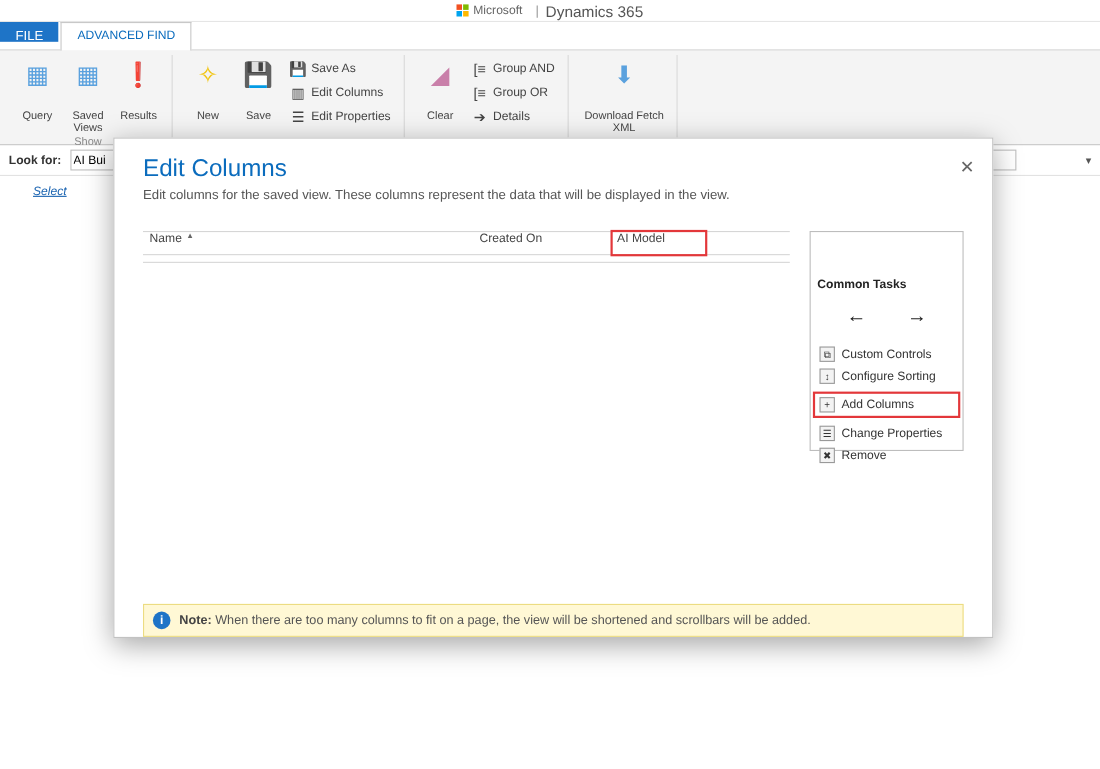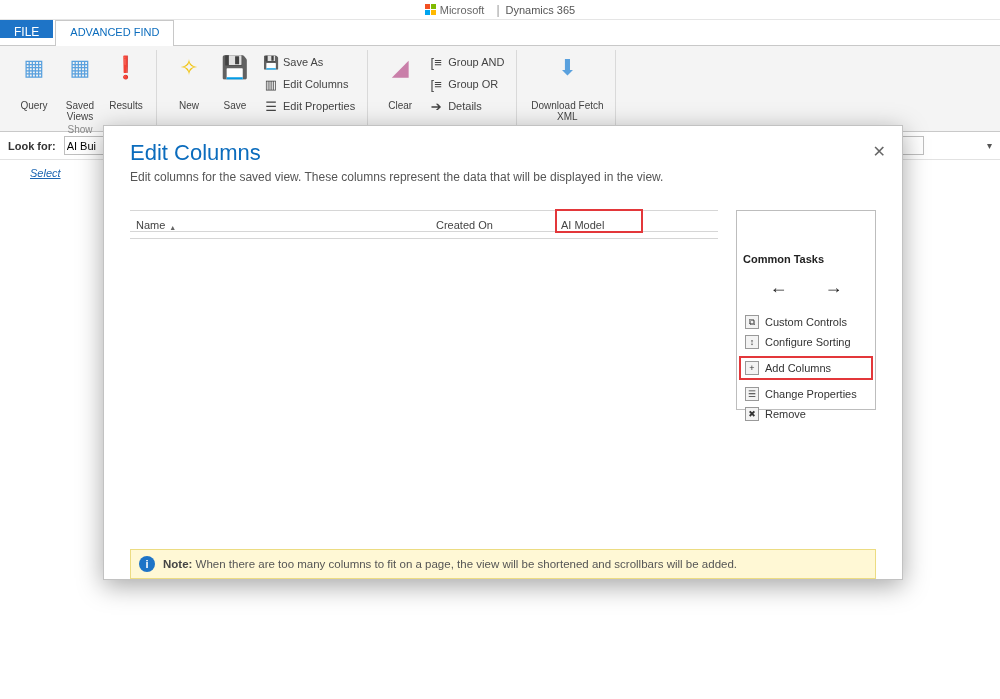--- a/index.html
+++ b/index.html
@@ -5,21 +5,21 @@
   * { box-sizing: border-box; margin: 0; padding: 0; }
   html, body { width: 1000px; height: 699px; font-family: "Segoe UI", Tahoma, sans-serif; font-size: 12px; background: #fff; overflow: hidden; }
   
   .topbar { height: 20px; width: 100%; background: #fff; display: flex; align-items: center; justify-content: center; border-bottom: 1px solid #e5e5e5; text-align: right; }
   .ms-logo { display: inline-flex; align-items: center; margin-right: 6px; }
   .ms-logo-grid { display: grid; grid-template-columns: 5px 5px; grid-template-rows: 5px 5px; gap: 1px; margin-right: 4px; }
   .ms-logo-grid span:nth-child(1){background:#f25022;} .ms-logo-grid span:nth-child(2){background:#7fba00;}
   .ms-logo-grid span:nth-child(3){background:#00a4ef;} .ms-logo-grid span:nth-child(4){background:#ffb900;}
   .topbar .pipe { color: #999; margin: 0 6px; }
   .topbar .brand { color:#666; font-size:11px; }
-  .topbar .product { color:#555; font-size:11px; }
+  .topbar .product { color:#555; font-size:14px; }
   
   .tabs-row { display:flex; height: 26px; background:#fff; border-bottom:1px solid #c8c8c8; }
   .file-tab { background:#1e74c7; color:#fff; padding:5px 14px 0; font-size:12px; height:18px; cursor:pointer; }
   .adv-tab { border:1px solid #c8c8c8; border-bottom:none; background:#fff; color:#0b6cbd; padding:5px 14px 0; font-size:11px; height:26px; margin-left:2px; cursor:pointer; }
   
   .ribbon { display:flex; align-items: stretch; background:#f4f4f4; border-bottom:1px solid #c9c9c9; height:86px; padding:4px 4px 0; gap:2px;}
   .ribbon-group { display:flex; flex-direction:column; align-items:center; border-right:1px solid #d9d9d9; padding:0 8px 0; }
   .ribbon-group-row { display:flex; gap:2px; }
   .ribbon-btn { display:flex; flex-direction:column; align-items:center; width:44px; padding:2px 2px 0; cursor:pointer; }
   .ribbon-btn .icon { width:32px; height:32px; display:flex; align-items:center; justify-content:center; font-size:22px; }
@@ -37,21 +37,21 @@
   
   .backdrop { position:absolute; inset:0; background:transparent; }
   .modal { position:absolute; left:103px; top:125px; width:800px; height:455px; background:#fff; box-shadow: 0 6px 24px rgba(0,0,0,0.35); border:1px solid #c2c2c2; display:flex; flex-direction:column;}
   .modal-header { padding:14px 26px 6px; }
   .modal-title { color:#0b6cbd; font-size:22px; font-weight:400; }
   .modal-sub { color:#555; font-size:12px; margin-top:4px; }
   .modal-close { position:absolute; right:16px; top:16px; font-size:16px; color:#666; cursor:pointer; }
   .modal-body { flex:1; display:flex; padding:20px 26px 0; gap:18px; }
   .cols-area { flex:1; display:flex; flex-direction:column;}
   .cols-header { display:flex; border-top:1px solid #d6d6d6; border-bottom:1px solid #d6d6d6; height:22px; align-items:center;}
-  .col-h { font-size:11px; color:#444; padding-left:6px; display:flex; align-items:flex-end; height:100%; }
+  .col-h { font-size:11px; color:#444; padding-left:6px; display:flex; align-items:flex-start; height:100%; }
   .col-name { width:300px; cursor:pointer;}
   .sort-arrow{ font-size:7px; margin-left:4px; color:#666;}
   .col-created { width:125px;}
   .col-ai { width:88px; border:2px solid #e3373a; height:24px; margin-top:-1px; margin-bottom:-1px; padding-left:4px;}
   .cols-placeholder { flex:1; display:flex; align-items:center; justify-content:center; color:#888; font-size:12px; }
   .cols-footer-line { border-top:1px solid #d6d6d6; margin-top:6px; height:1px;}
   .tasks-panel { width:140px; border:1px solid #bdbdbd; padding:6px 6px 8px; height:200px; }
   .tasks-title { font-weight:bold; font-size:11px; color:#222;margin-top:36px; }
   .arrow-row { display:flex; justify-content:space-around; padding:12px 8px 14px; }
   .arrow-btn { font-size:18px; color:#222; cursor:pointer; }

